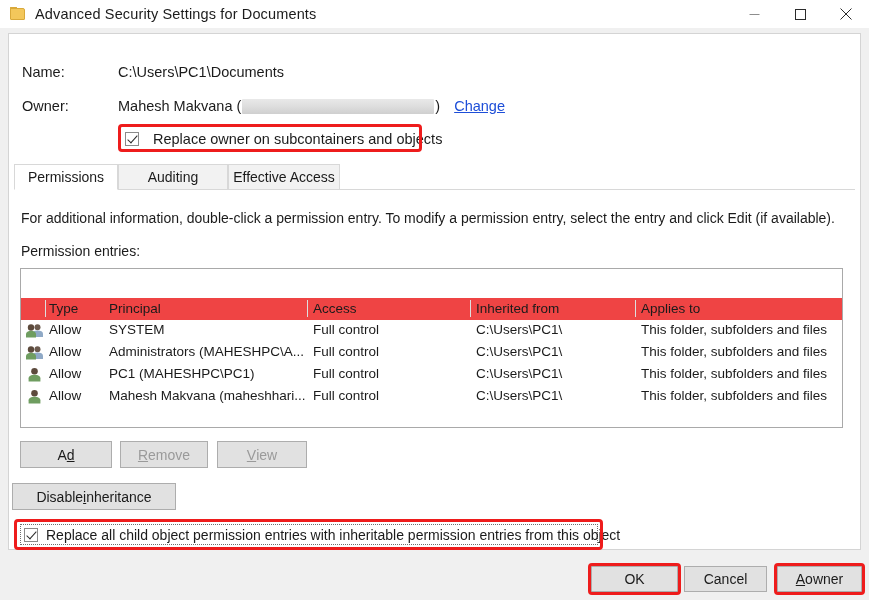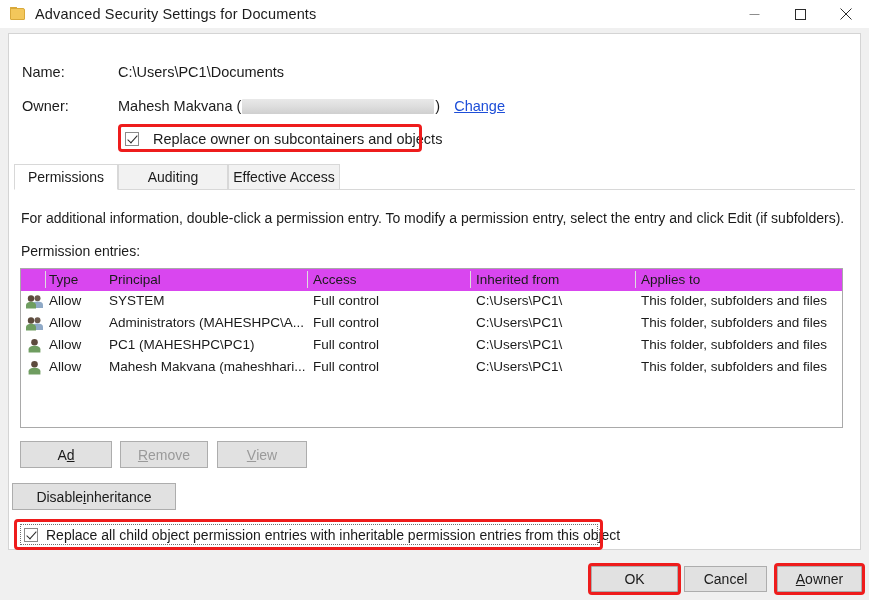--- a/index.html
+++ b/index.html
@@ -227,21 +227,22 @@
     left: 20px; top: 268px;
     width: 823px; height: 160px;
     background: #ffffff;
     border: 1px solid #a9a9a9;
     box-sizing: border-box;
     overflow: hidden;
   }
   .lv-header {
     position: relative;
     height: 22px;
-    background: #d946ef;
+    background: #ef4444;
+    margin-top: 29px;
   }
   .lv-header .hcell {
     position: absolute;
     top: 3px;
     font-size: 13.5px;
     color: #1b1b1b;
     white-space: nowrap;
   }
   .lv-header .divider {
     position: absolute;
@@ -353,21 +354,21 @@
   </div>
   <div class="redbox redbox-owner"></div>
 
   <div class="tabstrip">
     <div class="baseline"></div>
     <div class="tab tab-0 active">Permissions</div>
     <div class="tab tab-1">Auditing</div>
     <div class="tab tab-2">Effective Access</div>
   </div>
 
-  <div class="desc">For additional information, double-click a permission entry. To modify a permission entry, select the entry and click Edit (if subfolders).</div>
+  <div class="desc">For additional information, double-click a permission entry. To modify a permission entry, select the entry and click Edit (if available).</div>
   <div class="entries-label">Permission entries:</div>
 
   <div class="listbox">
     <div class="lv-header">
       <div class="divider div-1"></div>
       <div class="divider div-2"></div>
       <div class="divider div-3"></div>
       <div class="divider div-4"></div>
       <div class="hcell col-type">Type</div>
       <div class="hcell col-principal">Principal</div>

